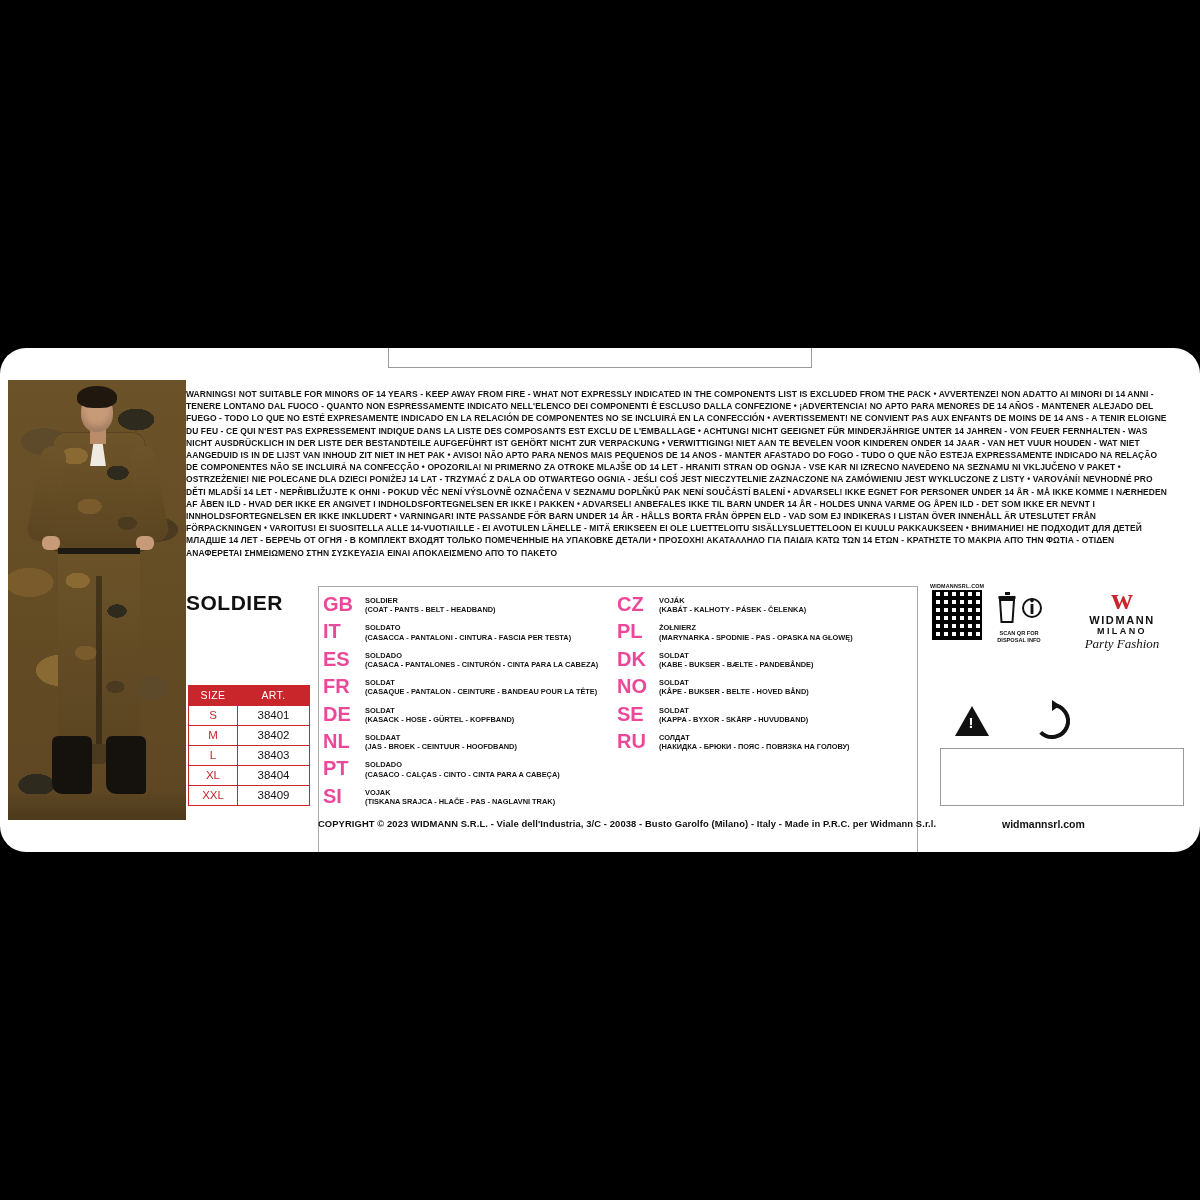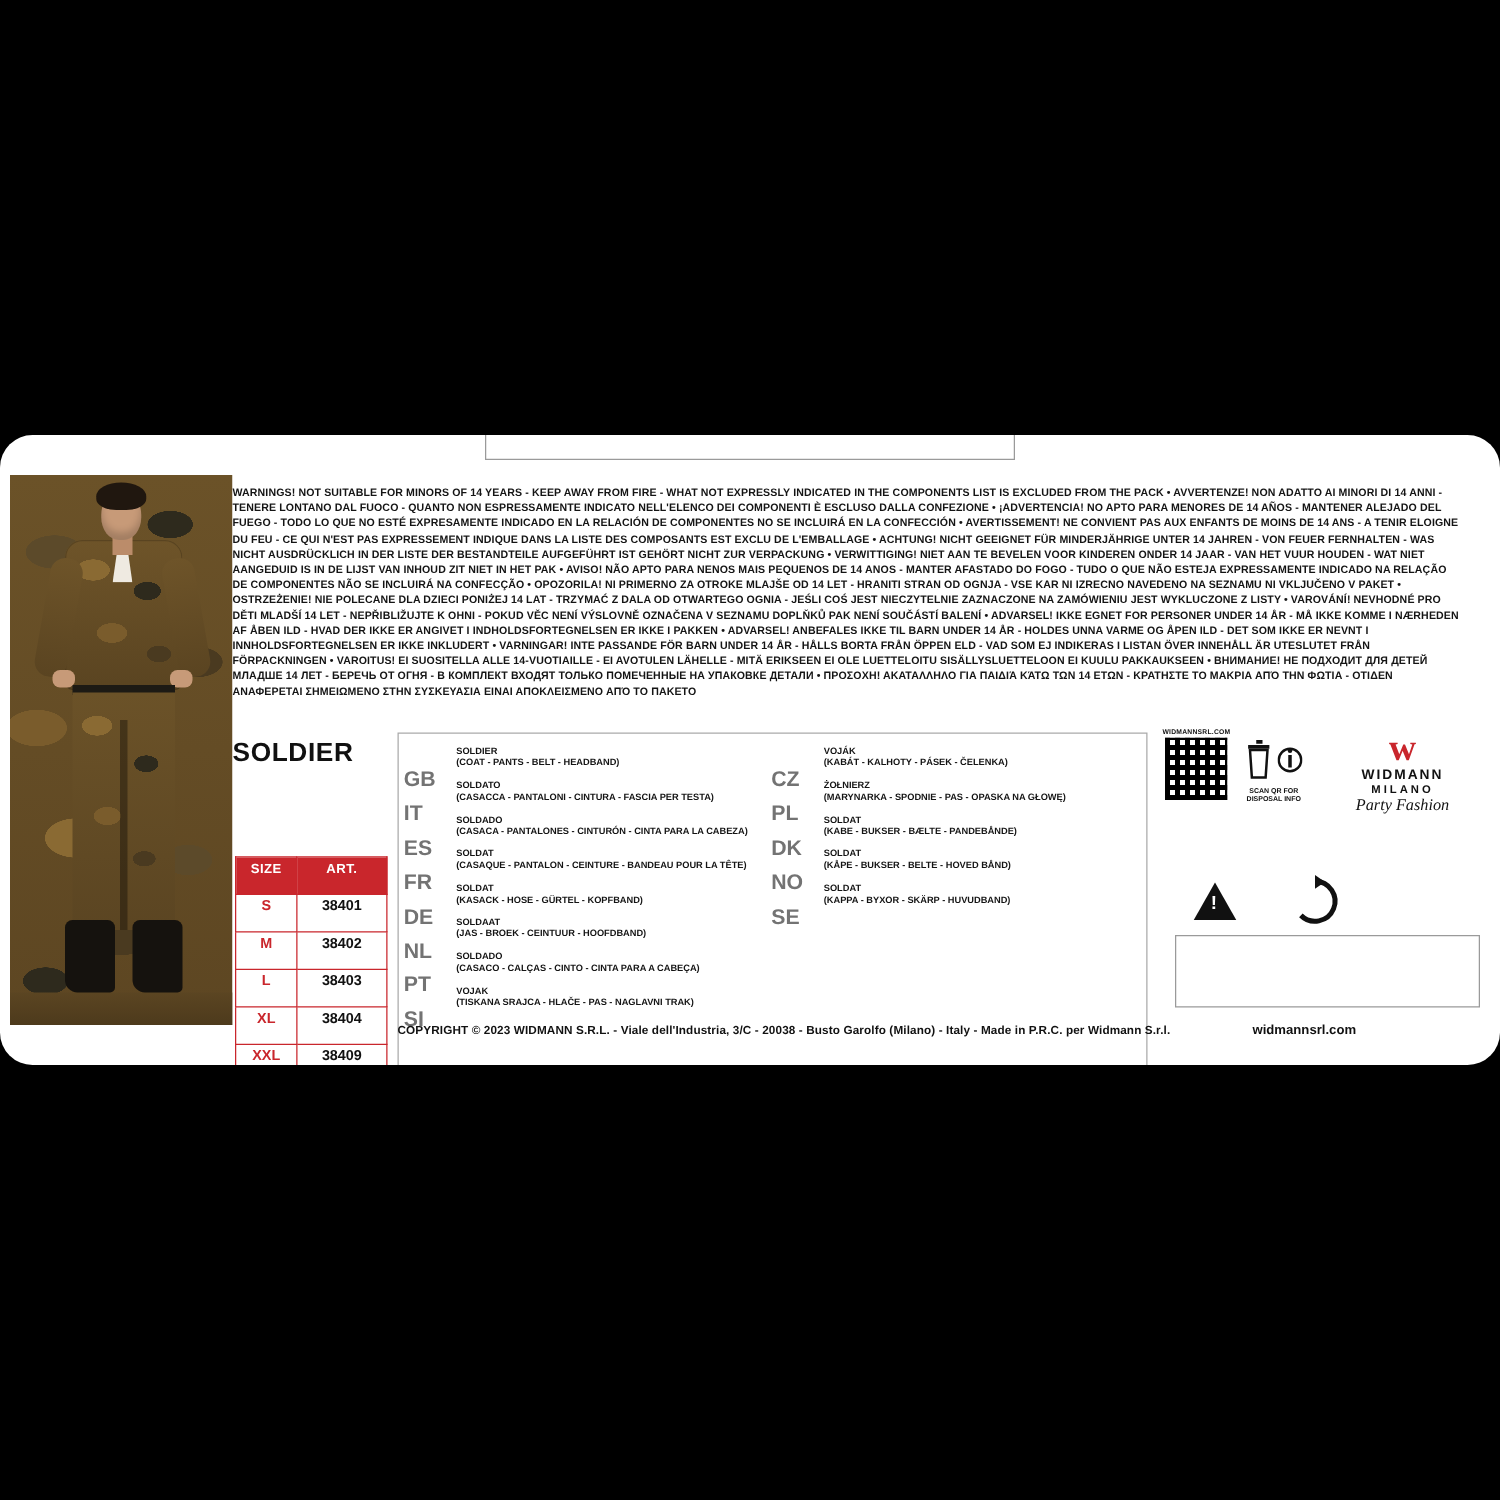--- a/index.html
+++ b/index.html
@@ -194,22 +194,22 @@
     position: absolute;
     left: 188px;
     top: 337px;
     width: 122px;
     border-collapse: collapse;
     font-size: 11.5px;
   }
   #size-table td, #size-table th {
     border: 1px solid #c9262c;
     text-align: center;
-    padding: 1px 0 12px;
-    font-weight: 700;
+    padding: 1px 0 2px;
+    font-weight: 400;
     color: #111;
     height: 16px;
   }
   #size-table thead th {
     background: #c9262c;
     color: #fff;
     font-size: 10.5px;
     letter-spacing: .4px;
     border-color: #c9262c;
   }
@@ -233,26 +233,25 @@
   .lang-col.left { left: 4px; }
   .lang-col.right { left: 298px; }
   .lang-row {
     display: flex;
     align-items: flex-start;
     height: 27.4px;
   }
   .lang-code {
     width: 42px;
     flex: none;
-    font-size: 17px;
-    font-weight: 700;
-    color: #737373;
+    font-size: 20px;
+    font-weight: 700;
+    color: #ec4899;
     line-height: 18px;
     padding-top: 2px;
-    margin-top: 20px;
   }
   .lang-txt {
     font-size: 7.4px;
     line-height: 9.2px;
     color: #141414;
     font-weight: 700;
     padding-top: 3px;
   }
   .lang-txt .t1 { display: block; }
   .lang-txt .t2 { display: block; }
@@ -541,20 +540,27 @@
             <span class="t2">(KÅPE - BUKSER - BELTE - HOVED BÅND)</span>
           </div>
         </div>
         <div class="lang-row">
           <div class="lang-code">SE</div>
           <div class="lang-txt">
             <span class="t1">SOLDAT</span>
             <span class="t2">(KAPPA - BYXOR - SKÄRP - HUVUDBAND)</span>
           </div>
         </div>
+        <div class="lang-row">
+          <div class="lang-code">RU</div>
+          <div class="lang-txt">
+            <span class="t1">СОЛДАТ</span>
+            <span class="t2">(НАКИДКА - БРЮКИ - ПОЯС - ПОВЯЗКА НА ГОЛОВУ)</span>
+          </div>
+        </div>
       </div>
 
     </div>
 
     <div id="qr-label">WIDMANNSRL.COM</div>
     <div id="qr"></div>
 
     <div id="disposal">
       <svg width="22" height="34" viewBox="0 0 22 34">
         <path d="M3 9 h14 l-1.5 22 h-11 z" fill="none" stroke="#111" stroke-width="2"></path>

